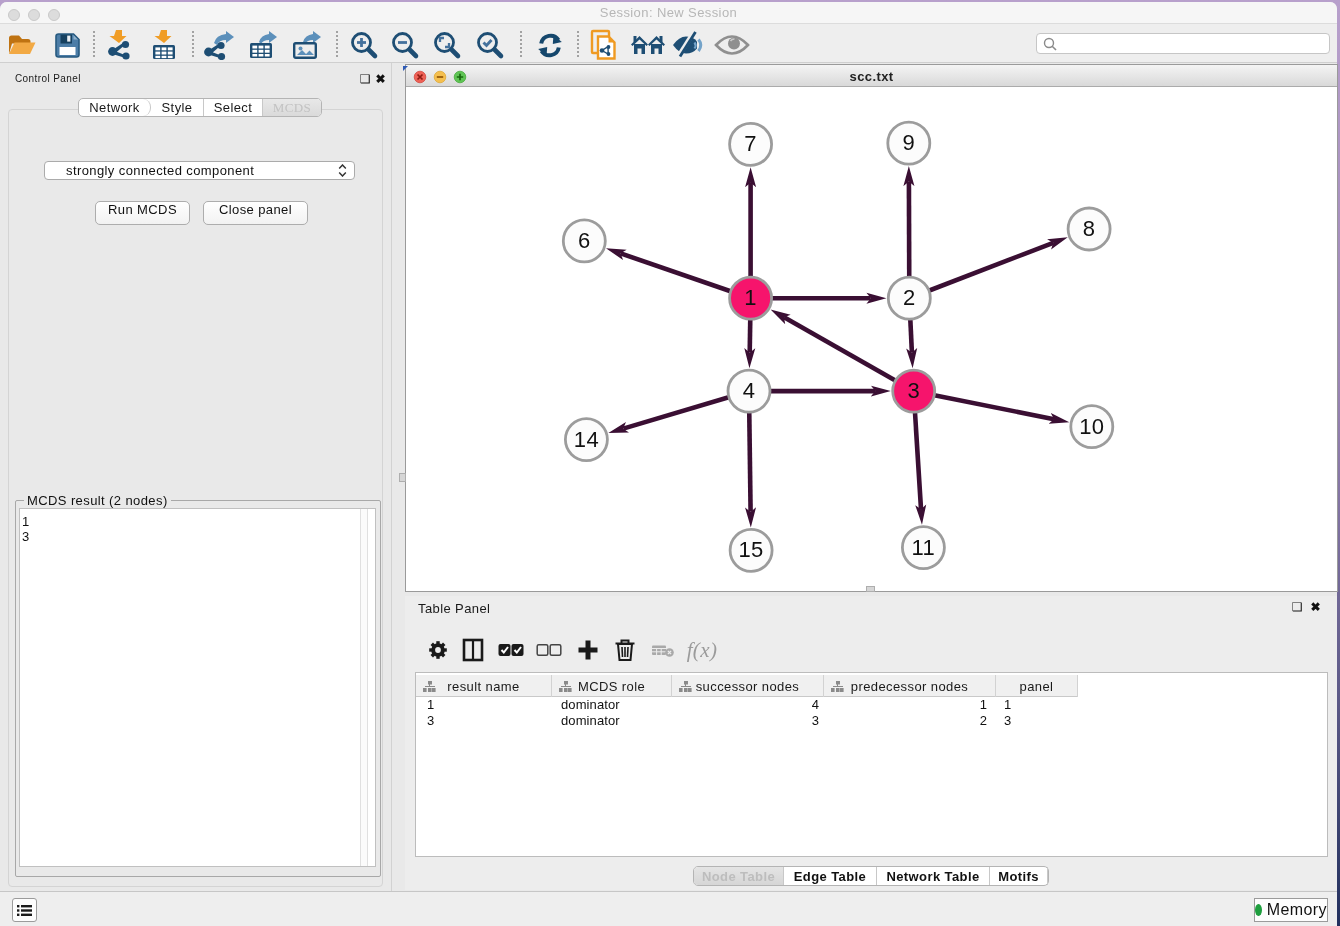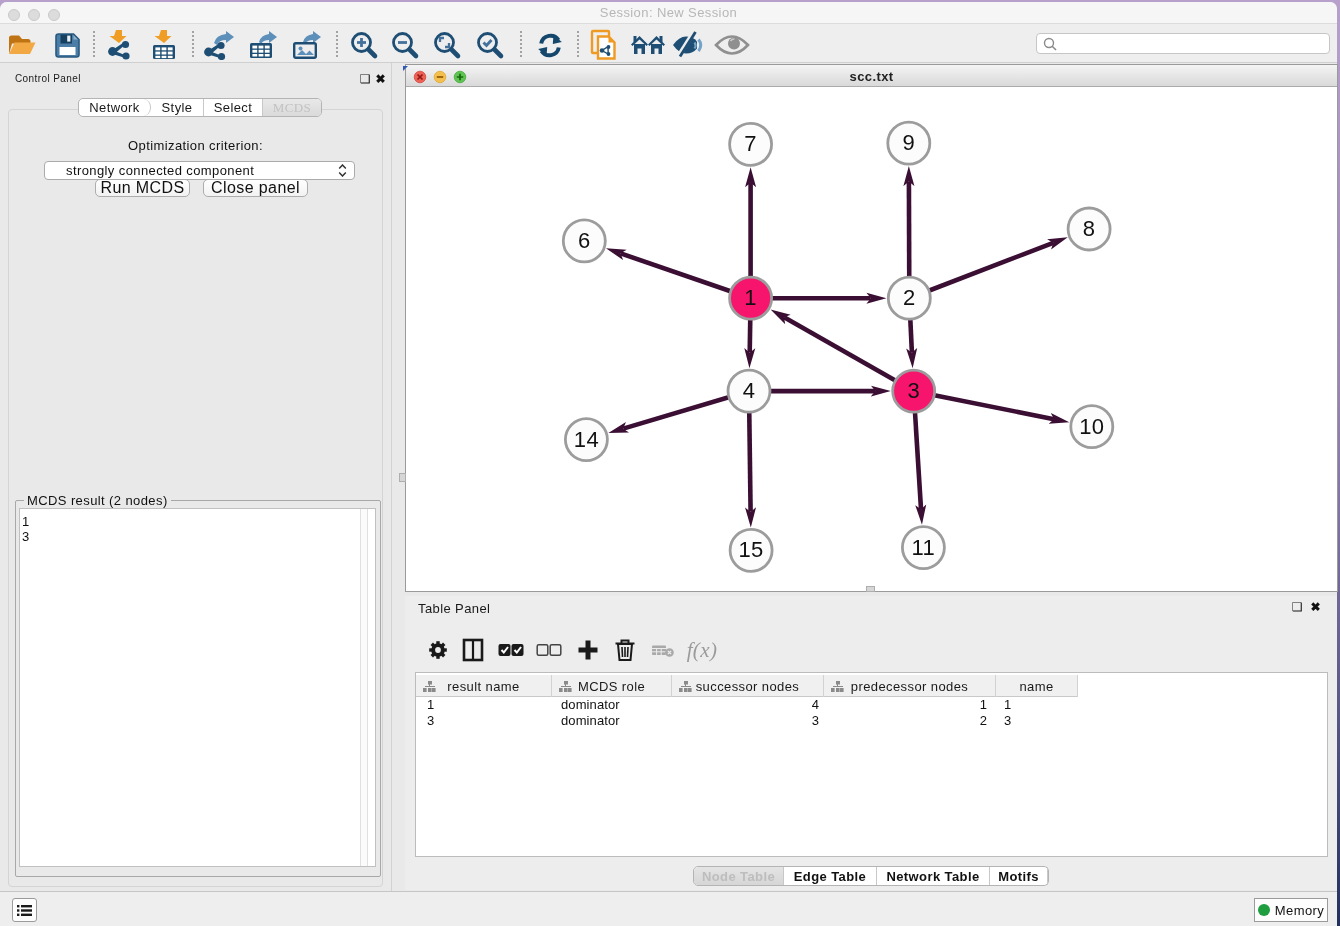--- a/index.html
+++ b/index.html
@@ -20,41 +20,41 @@
   
   #cpanel { position:absolute; left:0; top:61px; width:392px; bottom:35px; background:#e9e9e9; border-right:1px solid #d2d2d2; }
   #cp-title { position:absolute; left:15px; top:10px; font-size:10px; color:#1a1a1a; }
   .wctl { position:absolute; font-size:12px; color:#111; }
   #cp-tabs { position:absolute; left:78px; top:35px; width:244px; height:19px; border:1px solid #b4b4b4; border-radius:5px; background:#fff; display:flex; font-size:13px; }
   #cp-tabs .tab { flex:1; display:flex; align-items:center; justify-content:center; color:#1a1a1a; border-right:1px solid #c8c8c8; }
   #cp-tabs .tab:last-child { border-right:none; background:linear-gradient(180deg,#e8e8e8,#dadada); color:#c2c2c2; border-radius:0 4px 4px 0; }
   #cp-content { position:absolute; left:8px; right:8px; top:46px; bottom:4px; border:1px solid #d4d4d4; border-radius:4px; }
   #opt-label { position:absolute; left:0; right:0; top:75px; text-align:center; font-size:13px; color:#111; }
   #dropdown { position:absolute; left:44px; top:98px; width:311px; height:19px; background:#fff; border:1px solid #ababab; border-radius:4px; font-size:13px; color:#111; line-height:17px; padding-left:21px; }
-  .btn { position:absolute; top:116px; height:18px; background:linear-gradient(180deg,#ffffff,#f2f2f2); border:1px solid #adadad; border-radius:5px; font-size:16px; color:#111; text-align:center; line-height:16px; }
+  .btn { position:absolute; top:138px; height:24px; background:linear-gradient(180deg,#ffffff,#f2f2f2); border:1px solid #adadad; border-radius:5px; font-size:13px; color:#111; text-align:center; line-height:16px; }
   #groupbox { position:absolute; left:15px; top:437px; right:10px; bottom:14px; border:1px solid #a8a8a8; border-radius:2px; }
   #groupbox-label { position:absolute; left:8px; top:-8px; background:#e9e9e9; padding:0 3px; font-size:13px; color:#111; }
   #resultarea { position:absolute; left:3px; right:4px; top:7px; bottom:9px; background:#fff; border:1px solid #c0c0c0; font-size:13px; color:#111; padding:6px 0 0 2px; line-height:14.5px; }
   
   #frame { position:absolute; left:405px; top:62px; width:933px; height:528px; border:1px solid #9a9a9a; background:#fff; }
   #frame-titlebar { position:absolute; left:0; top:0; right:0; height:22px; background:linear-gradient(180deg,#f4f4f4,#d9d9d9); border-bottom:1px solid #ababab; }
   #frame-title { position:absolute; left:0; right:0; top:4px; text-align:center; font-size:13px; font-weight:bold; color:#222; }
   #canvas { position:absolute; left:0; top:22px; right:0; bottom:0; background:#fff; }
   #graph { position:absolute; left:0; top:3px; display:block; }
   
   #tpanel { position:absolute; left:405px; top:594px; right:0; bottom:36px; background:#ededed; }
   #tp-title { position:absolute; left:13px; top:5px; font-size:13px; color:#1a1a1a; }
   #tp-toolbar { position:absolute; left:10px; top:33px; right:10px; height:38px; }
   #ttable { position:absolute; left:10px; top:76px; width:913px; height:185px; background:#fff; border:1px solid #bcbcbc; }
   #tab-strip { position:absolute; left:288px; top:270px; width:356px; height:20px; border:1px solid #b4b4b4; border-radius:5px; background:#fff; display:flex; font-size:13px; font-weight:bold; }
   #tab-strip .tab { display:flex; align-items:center; justify-content:center; color:#111; border-right:1px solid #c8c8c8; }
   #tab-strip .tab.sel { background:linear-gradient(180deg,#e4e4e4,#d6d6d6); color:#bdbdbd; border-radius:4px 0 0 4px; }
   
   #statusbar { position:absolute; left:0; bottom:0; right:0; height:35px; background:#eeeeee; border-top:1px solid #c6c6c6; }
-  #mem-btn { position:absolute; right:9px; top:6px; width:74px; height:24px; background:#fdfdfd; border:1px solid #9b9b9b; font-size:13px; color:#111; display:flex; align-items:center; justify-content:center; gap:5px; }
+  #mem-btn { position:absolute; right:9px; top:6px; width:74px; height:24px; background:#fdfdfd; border:1px solid #9b9b9b; font-size:16px; color:#111; display:flex; align-items:center; justify-content:center; gap:5px; }
   #list-btn { position:absolute; left:12px; top:6px; width:25px; height:24px; background:#fdfdfd; border:1px solid #9b9b9b; border-radius:3px; display:flex; align-items:center; justify-content:center; }
   #thead { position:absolute; left:0; top:2px; height:22px; width:662px; background:#f0f0f0; border-bottom:1px solid #c9c9c9; }
   .th { position:absolute; top:0; height:22px; border-right:1px solid #d2d2d2; display:flex; align-items:center; justify-content:center; font-size:13px; color:#1a1a1a; }
   .hic { position:absolute; left:7px; top:6px; width:13px; height:11px; background:
     linear-gradient(#8a8a8a,#8a8a8a) 4.5px 0/4px 3.5px no-repeat,
     linear-gradient(#8a8a8a,#8a8a8a) 0px 7px/3.6px 4px no-repeat,
     linear-gradient(#8a8a8a,#8a8a8a) 4.7px 7px/3.6px 4px no-repeat,
     linear-gradient(#8a8a8a,#8a8a8a) 9.4px 7px/3.6px 4px no-repeat,
     linear-gradient(#8a8a8a,#8a8a8a) 6px 3px/1.4px 3px no-repeat,
     linear-gradient(#8a8a8a,#8a8a8a) 1.5px 5px/10.4px 1.4px no-repeat; }
@@ -255,21 +255,20 @@
     <div id="cp-title">Control Panel</div>
     <div class="wctl" style="right:20px; top:9px;">❑</div>
     <div class="wctl" style="right:5px; top:9px; font-weight:bold;">✖</div>
     <div id="cp-content"></div>
     <div id="cp-tabs">
       <div class="tab" style="flex:none;width:72px;border-radius:8px;">Network</div>
         <div class="tab" style="flex:none;width:53px;">Style</div>
         <div class="tab" style="flex:none;width:59px;">Select</div>
         <div class="tab" style="flex:1;font-family:Liberation Serif, serif;">MCDS</div>
     </div>
-    <div id="opt-label">Optimization criterion:</div>
     <div id="dropdown">strongly connected component
     <svg width="9" height="13" viewBox="0 0 9 13" style="position:absolute;right:7px;top:2px;">
       <path d="M1.2 4.4 L4.5 1 L7.8 4.4" fill="none" stroke="#333" stroke-width="1.5"></path>
       <path d="M1.2 8.6 L4.5 12 L7.8 8.6" fill="none" stroke="#333" stroke-width="1.5"></path>
     </svg>
   </div>
     <div class="btn" style="left:95px; width:95px;">Run MCDS</div>
     <div class="btn" style="left:203px; width:105px;">Close panel</div>
     <div id="groupbox">
       <div id="groupbox-label">MCDS result (2 nodes)</div>
@@ -431,21 +430,21 @@
           </div>
         <div class="th" style="left:256px;width:152px;">
             <span class="hic"></span>
             <span class="hlb">successor nodes</span>
           </div>
         <div class="th" style="left:408px;width:172px;">
             <span class="hic"></span>
             <span class="hlb">predecessor nodes</span>
           </div>
         <div class="th" style="left:580px;width:82px;">
-            <span class="hlb">name</span>
+            <span class="hlb">panel</span>
           </div>
       </div>
       <div class="trow" style="top:24px;">
         <span style="left:11px;">1</span>
         <span style="left:145px;">dominator</span>
         <span style="left:256px;width:147px;text-align:right;">4</span>
         <span style="left:408px;width:163px;text-align:right;">1</span>
         <span style="left:588px;">1</span>
       </div>
       <div class="trow" style="top:40px;">

